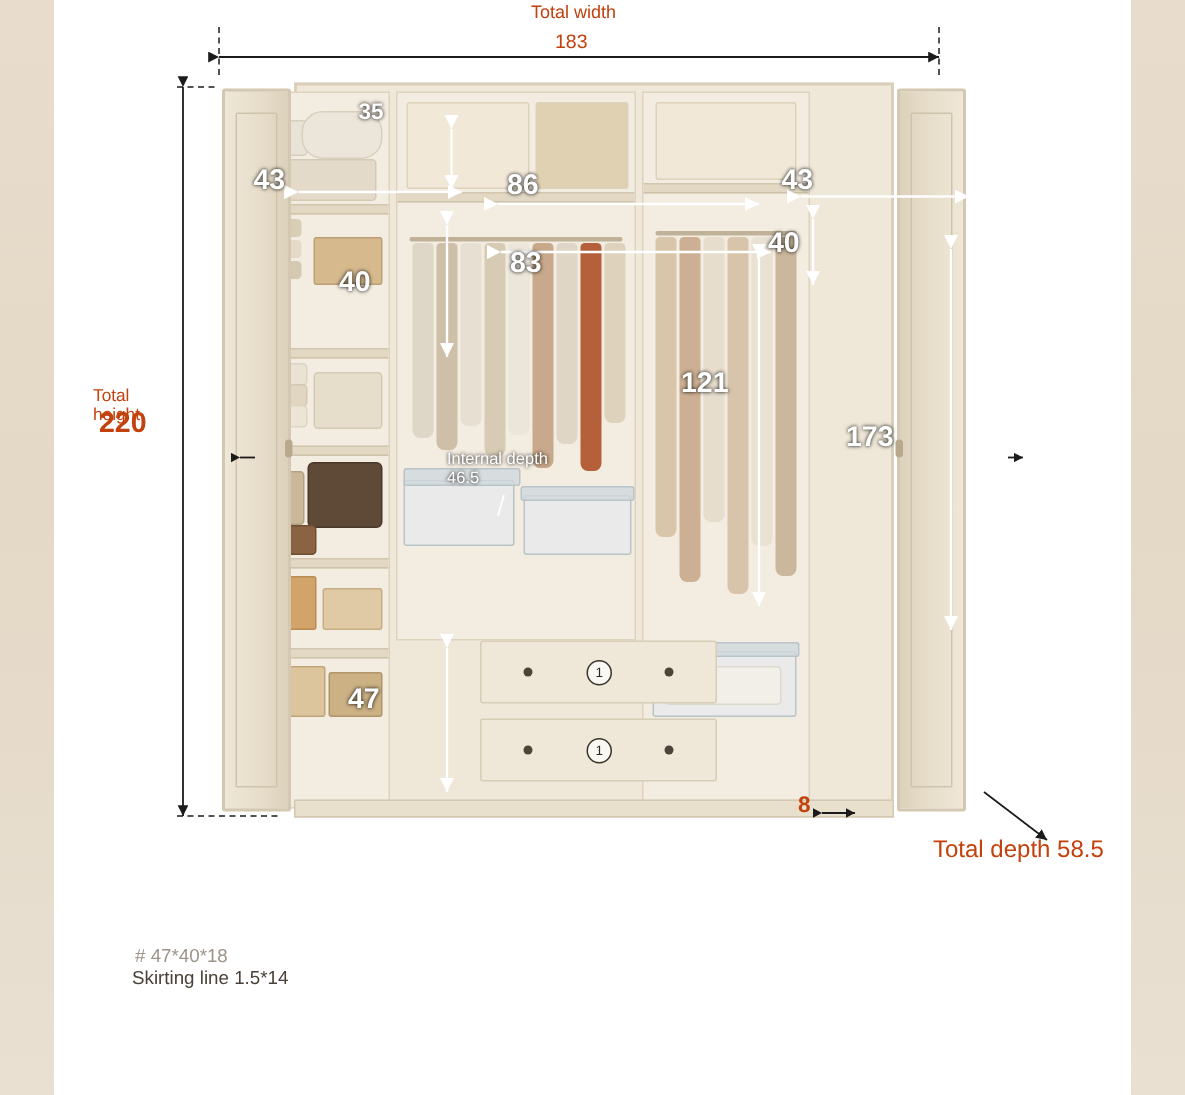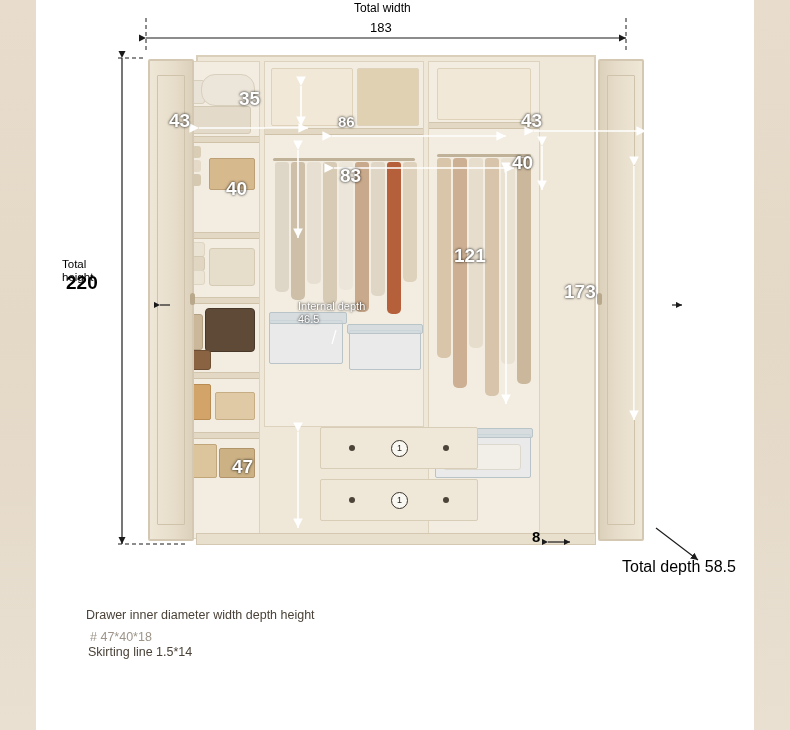--- a/index.html
+++ b/index.html
@@ -190,21 +190,21 @@
   
   .dim-label {
     position: absolute;
     color: #ffffff;
     font-weight: bold;
     text-shadow: 0 0 3px rgba(0,0,0,0.65), 0 0 2px rgba(0,0,0,0.5);
     white-space: pre-line;
   }
   .txt {
     position: absolute;
-    color: #000000;
+    color: #c2410c;
     white-space: pre-line;
   }
   svg.overlay {
     position: absolute;
     left: 0; top: 0;
     width: 718px;
     height: 730px;
     pointer-events: none;
   }
   .caption {
@@ -380,40 +380,39 @@
       <line x1="636" y1="305" x2="646" y2="305" stroke="#1b1b1b" stroke-width="1.2" marker-end="url(#ahs)"></line>
     </svg>
 
     <div class="txt" style="left:318px;top:1px;font-size:12px;">Total width</div>
     <div class="txt" style="left:334px;top:20px;font-size:13px;">183</div>
 
     <div class="txt" style="left:26px;top:258px;font-size:11.5px;line-height:13px;text-align:left;width:56px;">Total
 height</div>
     <div class="txt" style="left:30px;top:272px;font-size:19px;font-weight:bold;">220</div>
 
-    <div class="dim-label" style="left:203px;top:88px;font-size:19px;">35</div>
+    <div class="dim-label" style="left:203px;top:66px;font-size:15px;">35</div>
     <div class="dim-label" style="left:133px;top:110px;font-size:19px;">43</div>
     <div class="dim-label" style="left:190px;top:178px;font-size:19px;">40</div>
     <div class="dim-label" style="left:196px;top:456px;font-size:19px;">47</div>
 
-    <div class="dim-label" style="left:302px;top:113px;font-size:15px;">86</div>
+    <div class="dim-label" style="left:302px;top:113px;font-size:19px;">86</div>
     <div class="dim-label" style="left:304px;top:165px;font-size:19px;">83</div>
     <div class="dim-label" style="left:418px;top:245px;font-size:19px;">121</div>
 
     <div class="dim-label" style="left:485px;top:110px;font-size:19px;">43</div>
     <div class="dim-label" style="left:476px;top:152px;font-size:19px;">40</div>
     <div class="dim-label" style="left:528px;top:281px;font-size:19px;">173</div>
 
     <div class="dim-label" style="left:262px;top:300px;font-size:11px;line-height:13px;font-weight:normal;">Internal depth
 46.5</div>
 
     <div class="txt" style="left:496px;top:528px;font-size:15px;font-weight:bold;">8</div>
 
     <div class="txt" style="left:586px;top:558px;font-size:16px;">Total depth 58.5</div>
 
     <div class="ghost" style="left:286px;top:598px;">&nbsp;</div>
 
-    <div class="caption" style="left:50px;top:608px;">Drawer inner diameter width depth height</div>
     <div class="caption" style="left:54px;top:630px;color:#9d958a;"># 47*40*18</div>
     <div class="caption" style="left:52px;top:645px;">Skirting line 1.5*14</div>
 
   </div>
 </div>
 
 </body></html>

